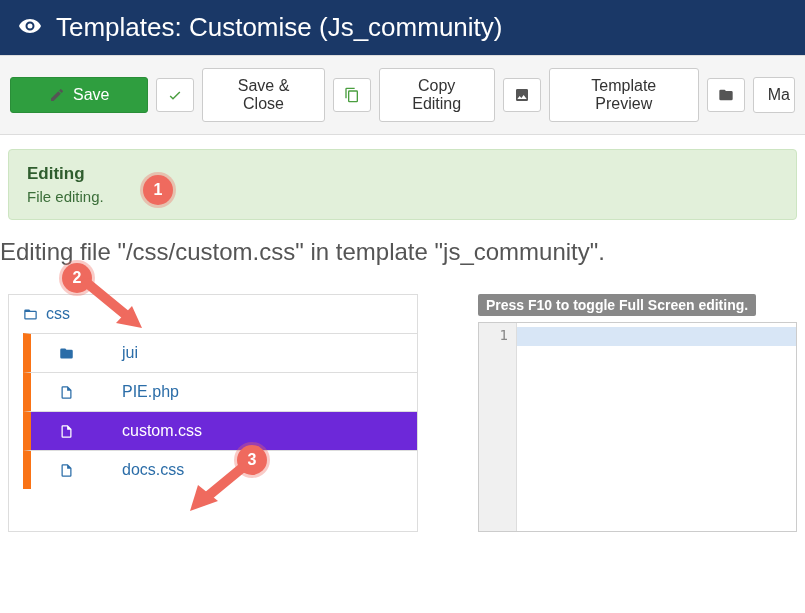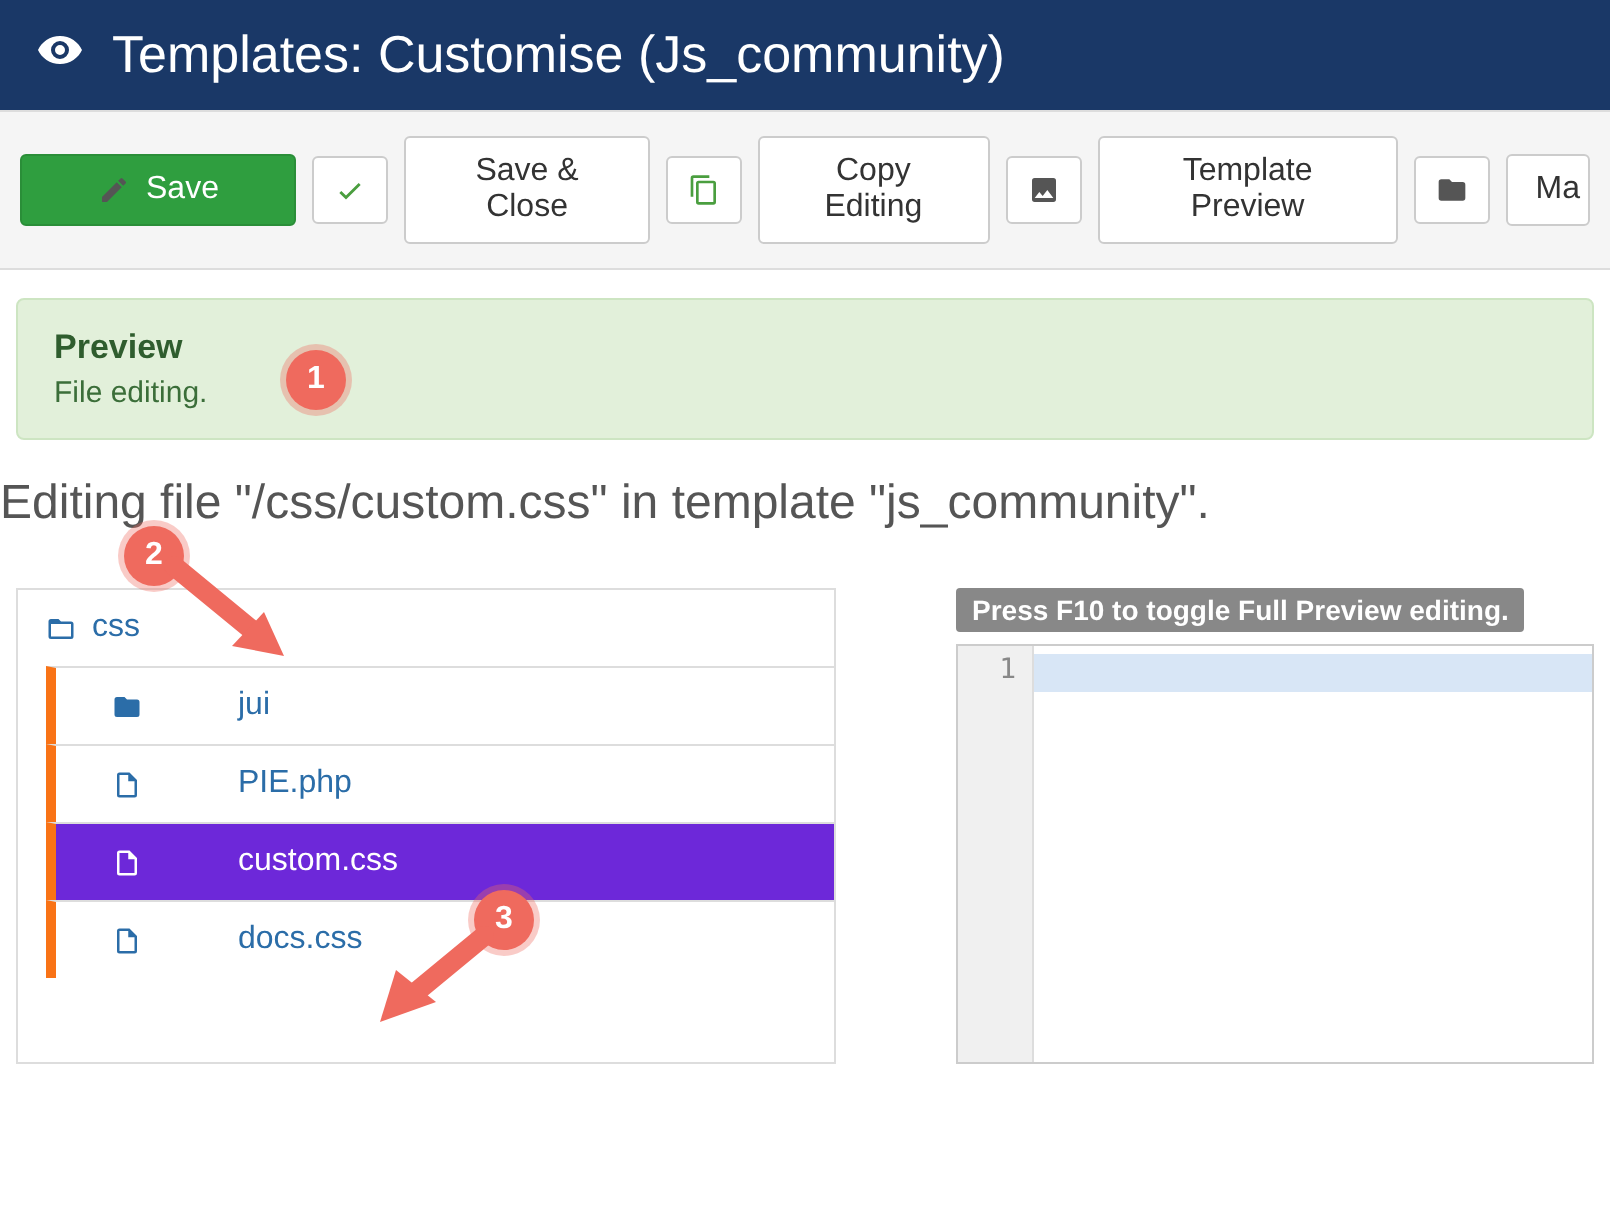--- a/index.html
+++ b/index.html
@@ -25,21 +25,21 @@
 .tabs { display: flex; border-bottom: 1px solid #ddd; margin-bottom: 14px; }
 .tab { padding: 10px 16px; font-size: 17px; color: #2b6da8; cursor: pointer; border: 1px solid transparent; border-bottom: none; border-radius: 4px 4px 0 0; }
 .tab.active { color: #555; border-color: #ddd; background: #fff; position: relative; top: 1px; }
 
 .editing-line { font-size: 24px; color: #555; margin: 6px 0 28px -8px; }
 
 .main-area { display: flex; gap: 60px; }
 .file-tree { flex: 0 0 410px; border: 1px solid #ddd; border-top: none; }
 .tree-item { padding: 10px 14px; font-size: 16px; color: #2b6da8; border-top: 1px solid #ddd; display: flex; align-items: center; gap: 8px; cursor: pointer; }
 .tree-item.root { padding-left: 14px; }
-.tree-item.child { padding-left: 28px; border-left: 5px solid #f97316; margin-left: 14px; gap: 48px; }
+.tree-item.child { padding-left: 28px; border-left: 8px solid #f97316; margin-left: 14px; gap: 48px; }
 .tree-item.selected { background: #6d28d9; color: #fff; }
 .tree-item svg { width: 15px; height: 15px; fill: currentColor; flex-shrink: 0; }
 
 .editor-pane { flex: 1; }
 .editor-hint { background: #888; color: #fff; font-size: 14px; padding: 3px 8px; display: inline-block; margin-bottom: 6px; border-radius: 2px; font-weight: 600; }
 .code-editor { border: 1px solid #ccc; height: 210px; display: flex; }
 .gutter { background: #f0f0f0; width: 38px; text-align: right; padding: 4px 8px; color: #888; font-family: monospace; font-size: 14px; border-right: 1px solid #ddd; }
 .code-area { flex: 1; background: #fff; }
 .code-line-hl { background: #d8e6f6; height: 19px; margin-top: 4px; }
 
@@ -95,21 +95,21 @@
       </svg>
   </button>
   <button class="btn" style="padding-right:4px">
     <span>Ma</span>
   </button>
 </div>
 
 <div class="content-wrap">
 
   <div class="alert">
-    <h4>Preview</h4>
+    <h4>Editing</h4>
     <p>File editing.</p>
   </div>
 
 
   <div class="editing-line">Editing file "/css/custom.css" in template "js_community".</div>
 
   <div class="main-area">
 
     <div class="file-tree">
       <div class="tree-item root">
@@ -138,21 +138,21 @@
       </div>
       <div class="tree-item child">
         <svg viewBox="0 0 24 24">
             <path d="M14 2H6a2 2 0 0 0-2 2v16a2 2 0 0 0 2 2h12a2 2 0 0 0 2-2V8l-6-6zM6 20V4h7v5h5v11H6z"></path>
           </svg>
         <span>docs.css</span>
       </div>
     </div>
 
     <div class="editor-pane">
-      <span class="editor-hint">Press F10 to toggle Full Preview editing.</span>
+      <span class="editor-hint">Press F10 to toggle Full Screen editing.</span>
       <div class="code-editor">
         <div class="gutter"><span>1</span></div>
         <div class="code-area">
             <div class="code-line-hl"></div>
           </div>
       </div>
     </div>
   </div>
 
 </div>

